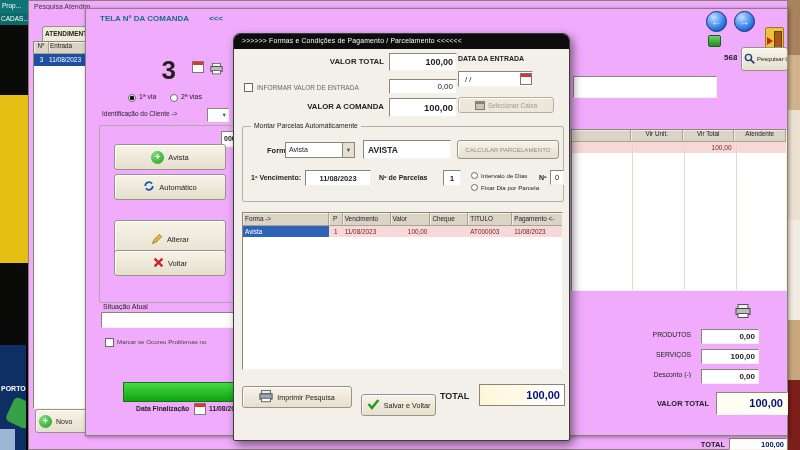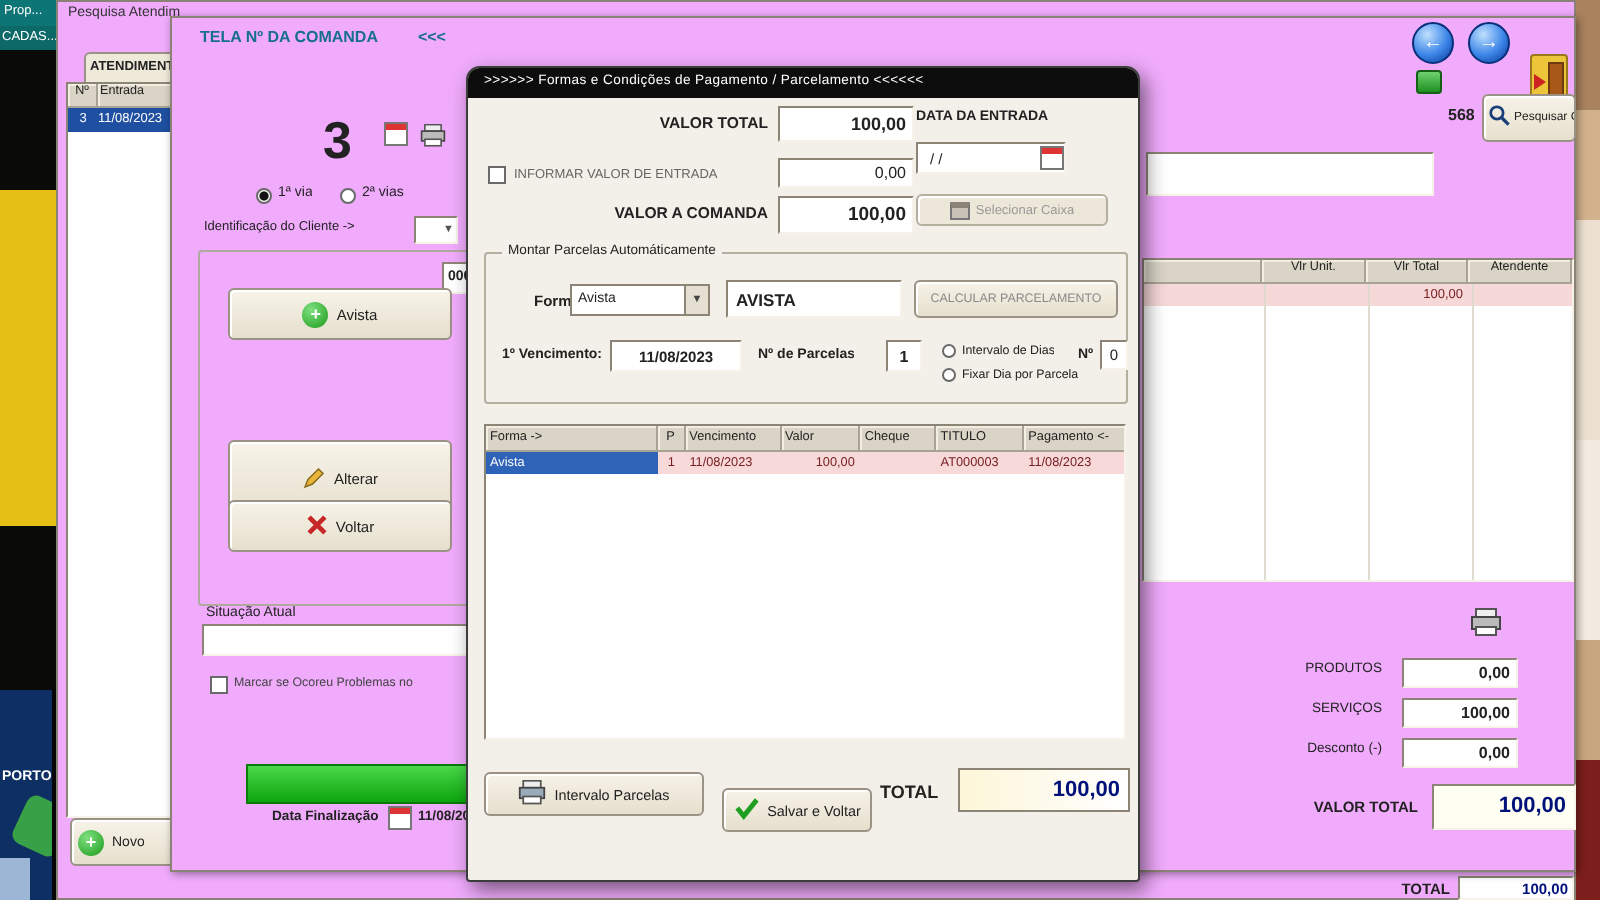--- a/index.html
+++ b/index.html
@@ -98,20 +98,27 @@
       <span style="position:absolute;right:1px;top:3px;font-size:5.5px;color:#555">▼</span>
     </div>
     <div class="w inset bold t" style="left:135px;top:122px;width:62px;height:16px;font-size:7px;padding:3px 0 0 2px">000030</div>
     <div class="w bold t" style="left:201px;top:126px;width:60px;font-size:7px">AVULSO</div>
 
     <div class="w" style="left:13px;top:116px;width:145px;height:178px;border:1px solid #b0aa9c;border-radius:2px">
       <div class="w btn" style="left:14px;top:18px;width:112px;height:26px;font-size:7.5px">
         <span style="width:13px;height:13px;border-radius:50%;background:radial-gradient(circle at 35% 30%,#7fe07f,#1c9a1c);color:#fff;font-size:9px;font-weight:bold;display:flex;align-items:center;justify-content:center">+</span>
         <span>Avista</span>
       </div>
+      <div class="w btn" style="left:14px;top:48px;width:112px;height:26px;font-size:7.5px">
+        <span><svg width="12" height="12" viewBox="0 0 16 16">
+              <path d="M3 8 a5 5 0 0 1 9-3" fill="none" stroke="#2255aa" stroke-width="2.4"></path>
+              <path d="M13 8 a5 5 0 0 1 -9 3" fill="none" stroke="#2255aa" stroke-width="2.4"></path>
+            </svg></span>
+        <span>Automático</span>
+      </div>
       <div class="w btn" style="left:14px;top:94px;width:112px;height:39px;font-size:7.5px">
         <span><svg width="12" height="12" viewBox="0 0 16 16">
               <path d="M2 14 L4 9 L11 2 L14 5 L7 12 Z" fill="#e8b63a" stroke="#8a6a1a"></path>
             </svg></span>
         <span>Alterar</span>
       </div>
       <div class="w btn" style="left:14px;top:124px;width:112px;height:26px;font-size:7.5px">
         <span><svg width="11" height="11" viewBox="0 0 14 14">
               <path d="M2 2 L12 12 M12 2 L2 12" stroke="#c62828" stroke-width="3"></path>
             </svg></span>
@@ -234,21 +241,21 @@
         <div class="t" style="width:50px;padding-left:2px">11/08/2023</div>
       </div>
     </div>
 
     <div class="w btn" style="left:8px;top:352px;width:110px;height:22px;font-size:7.2px">
       <span><svg width="14" height="13" viewBox="0 0 16 14">
             <rect x="3" y="0" width="10" height="4" fill="#eee" stroke="#555"></rect>
             <rect x="1" y="4" width="14" height="6" fill="#9ab" stroke="#444"></rect>
             <rect x="3" y="9" width="10" height="4" fill="#fff" stroke="#555"></rect>
           </svg></span>
-      <span>Intervalo Parcelas</span>
+      <span>Imprimir Pesquisa</span>
     </div>
     <div class="w btn" style="left:127px;top:360px;width:75px;height:22px;font-size:7.2px">
       <span><svg width="13" height="12" viewBox="0 0 16 14">
             <path d="M2 7 L6 12 L14 2" fill="none" stroke="#1f9e1f" stroke-width="3"></path>
           </svg></span>
       <span>Salvar e Voltar</span>
     </div>
     <div class="w bold t" style="left:206px;top:357px;font-size:9px">TOTAL</div>
     <div class="w r bold navy t" style="left:245px;top:350px;width:86px;height:22px;font-size:11px;line-height:20px;padding-right:4px;background:linear-gradient(90deg,#fdf6d8,#ffffff);border:1px solid #8c8576">100,00</div>
   </div>

